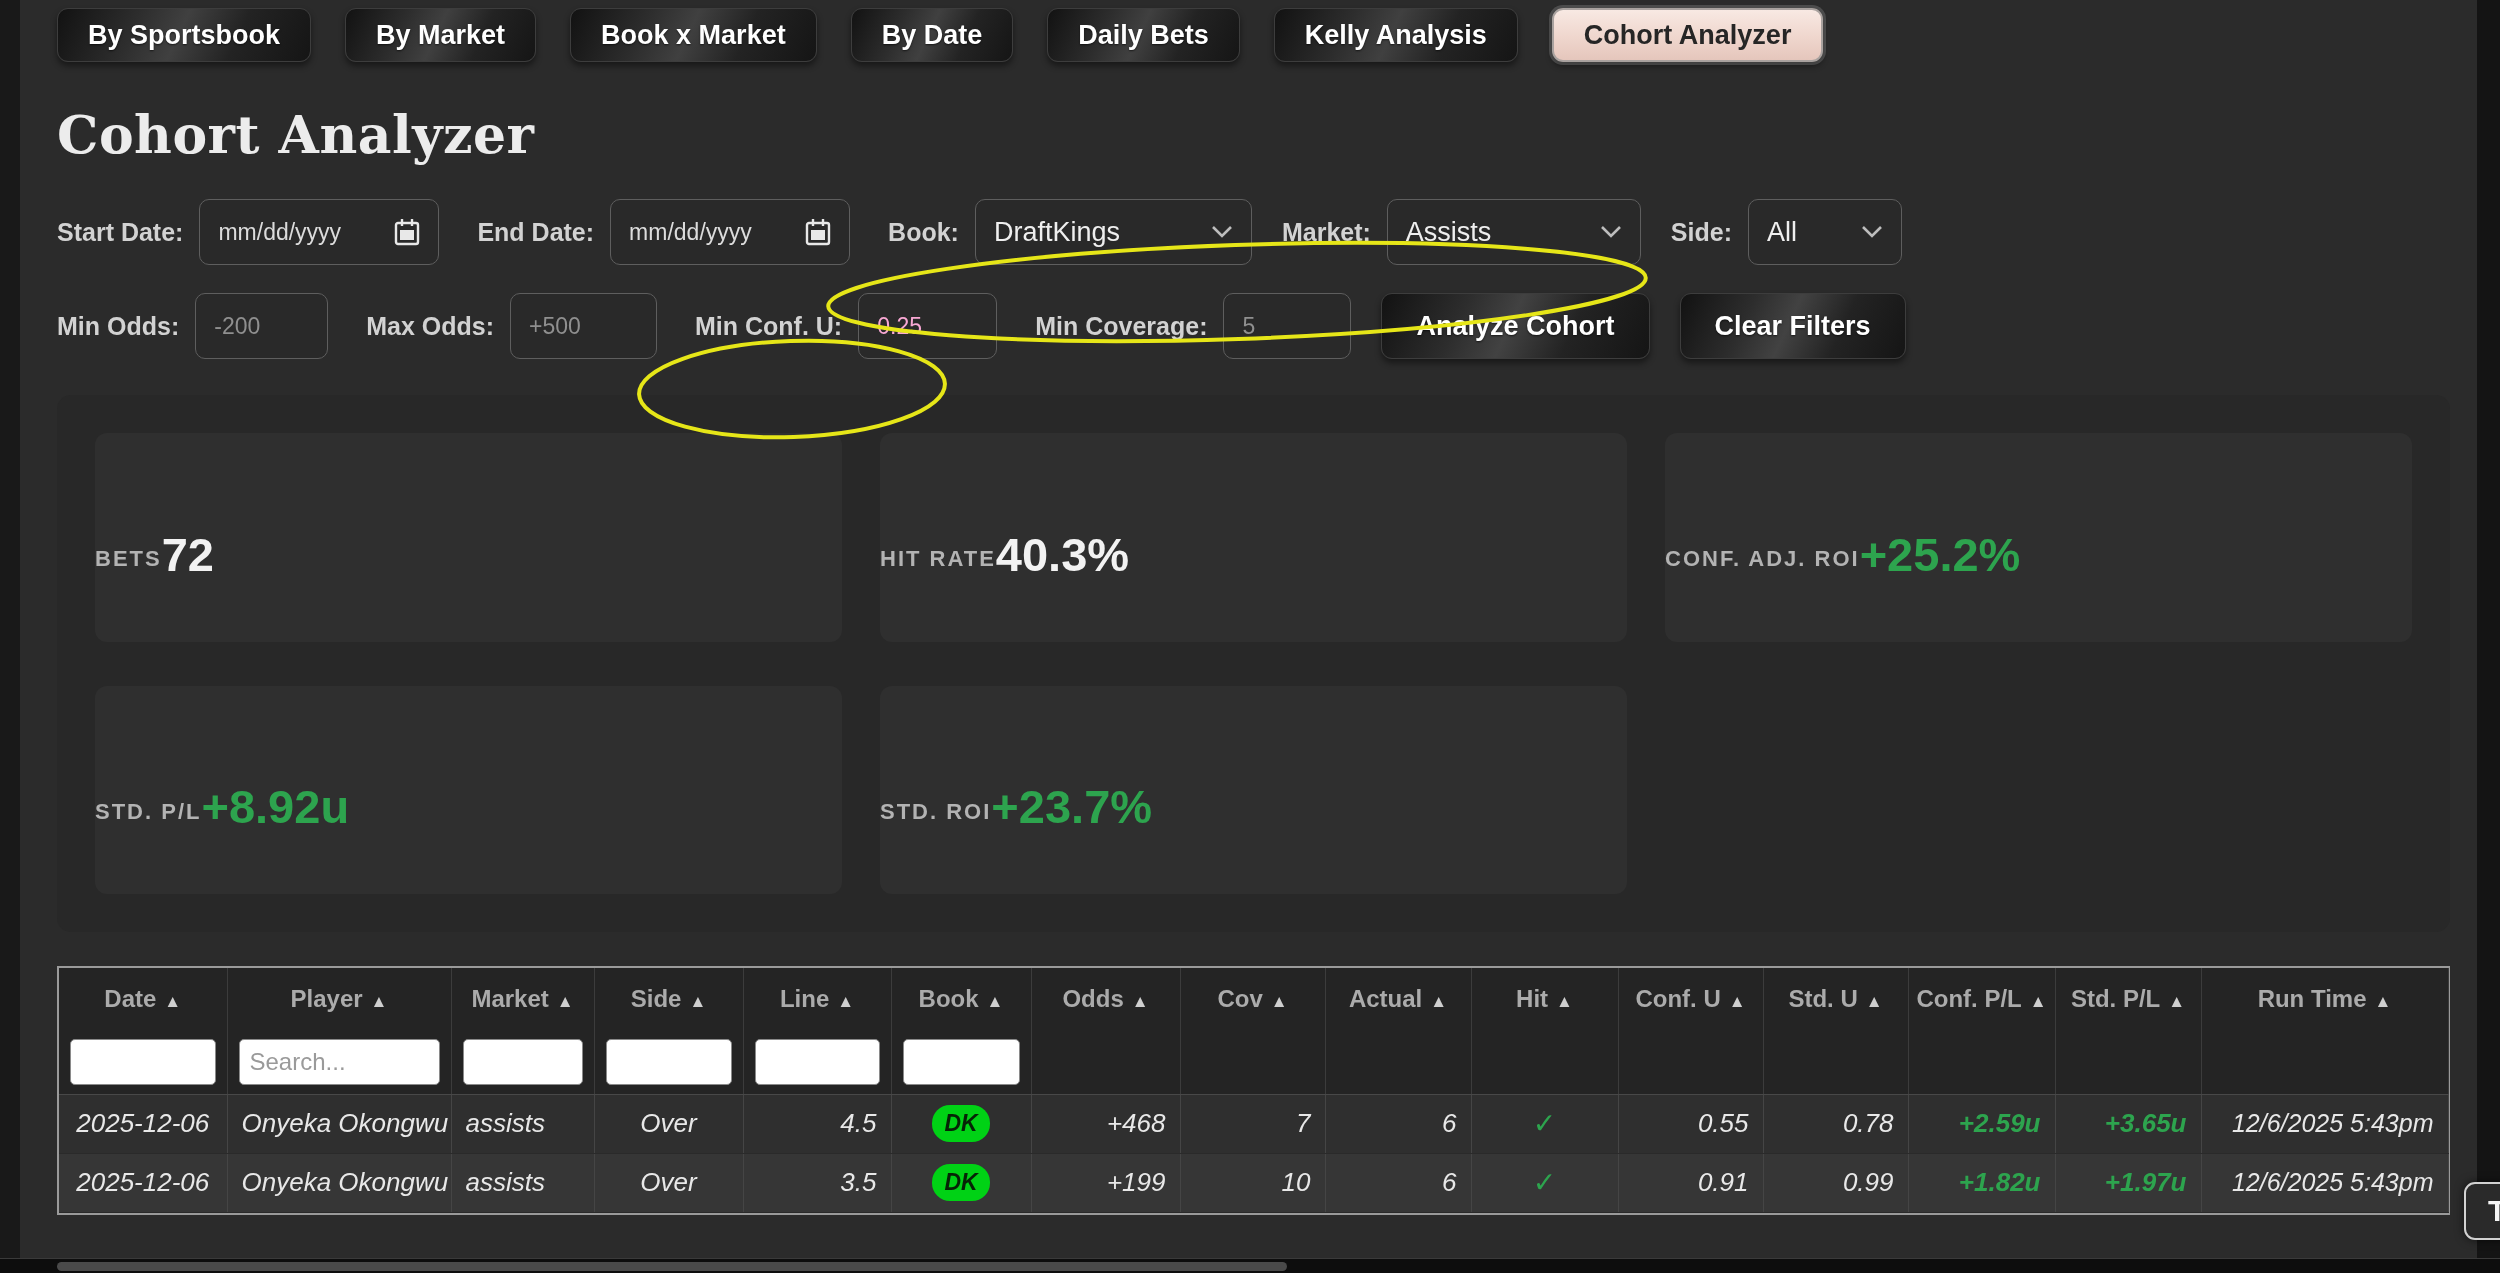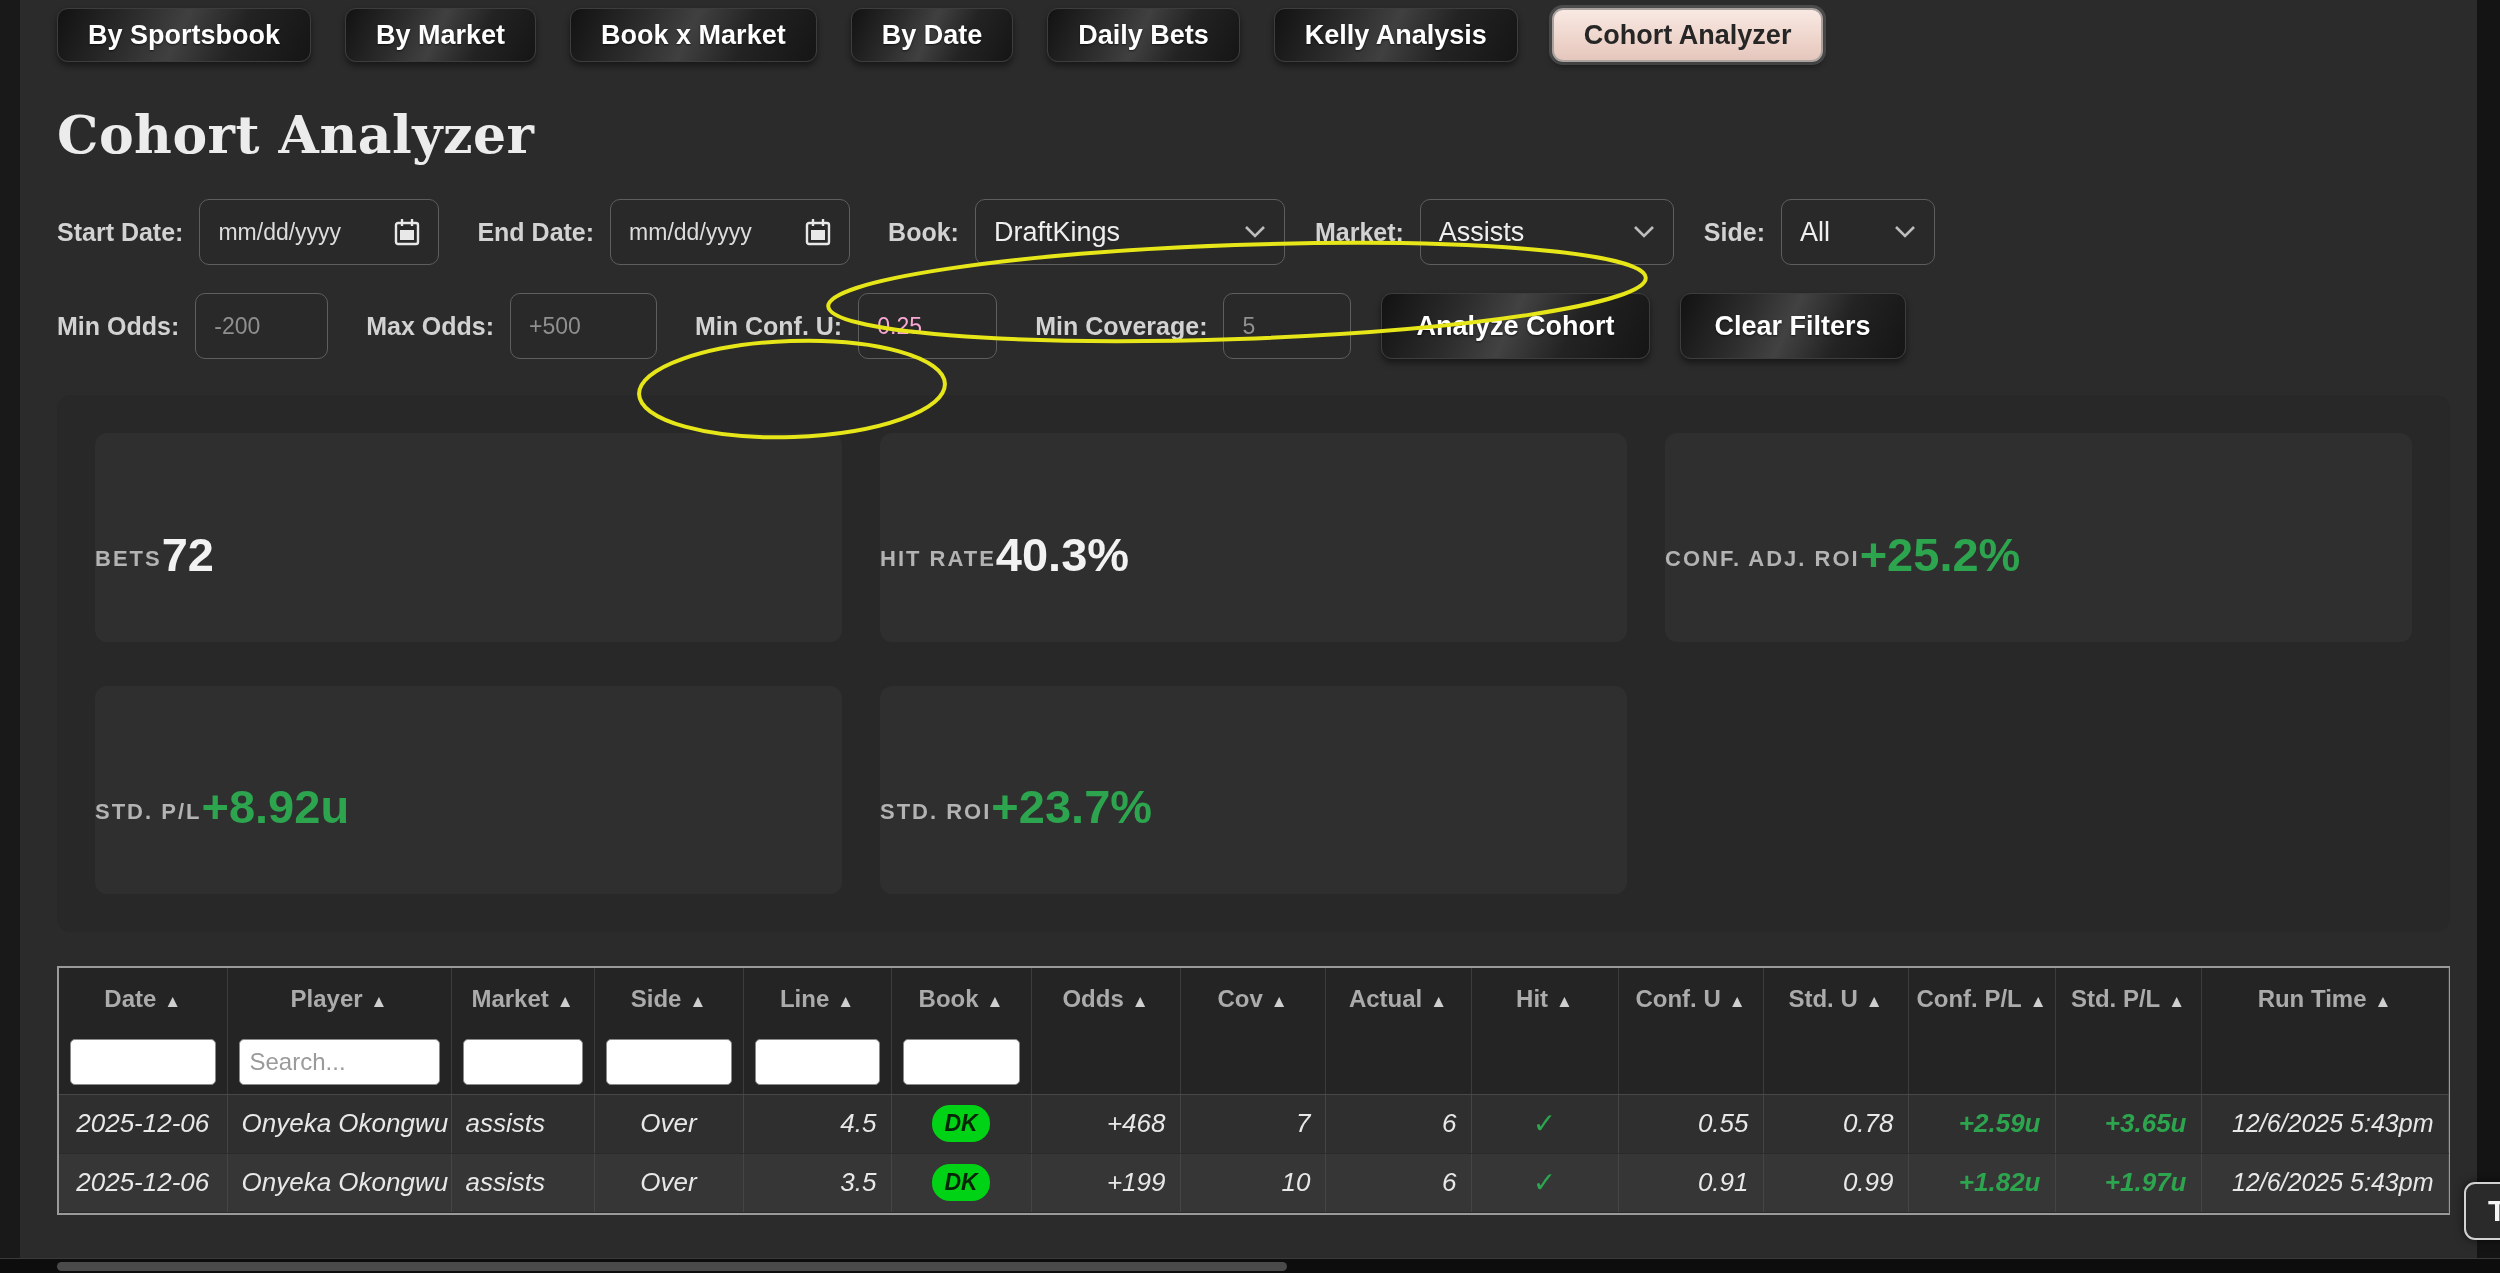--- a/index.html
+++ b/index.html
@@ -169,21 +169,21 @@
       <input type="text" placeholder="mm/dd/yyyy" style="">
       <svg class="cal" viewBox="0 0 26 28">
         <rect x="2" y="5" width="22" height="21" rx="2" fill="none" stroke="#e8e8e8" stroke-width="2.4"></rect>
         <line x1="8" y1="1" x2="8" y2="8" stroke="#e8e8e8" stroke-width="2.4"></line>
         <line x1="18" y1="1" x2="18" y2="8" stroke="#e8e8e8" stroke-width="2.4"></line>
         <rect x="6" y="12" width="14" height="10" fill="#e8e8e8"></rect>
       </svg>
     </div>
     <div class="gap"></div>
     <span class="flabel">Book:</span>
-    <div class="fbox selectbox" style="width:310px;">
+    <div class="fbox selectbox" style="width:277px;">
       <span class="selval">DraftKings</span>
       <svg class="chev" viewBox="0 0 22 14">
         <polyline points="2,2 11,11 20,2" fill="none" stroke="#bdbdbd" stroke-width="2.6"></polyline>
       </svg>
     </div>
     <div class="gap-sm"></div>
     <span class="flabel">Market:</span>
     <div class="fbox selectbox" style="width:254px;">
       <span class="selval">Assists</span>
       <svg class="chev" viewBox="0 0 22 14">

